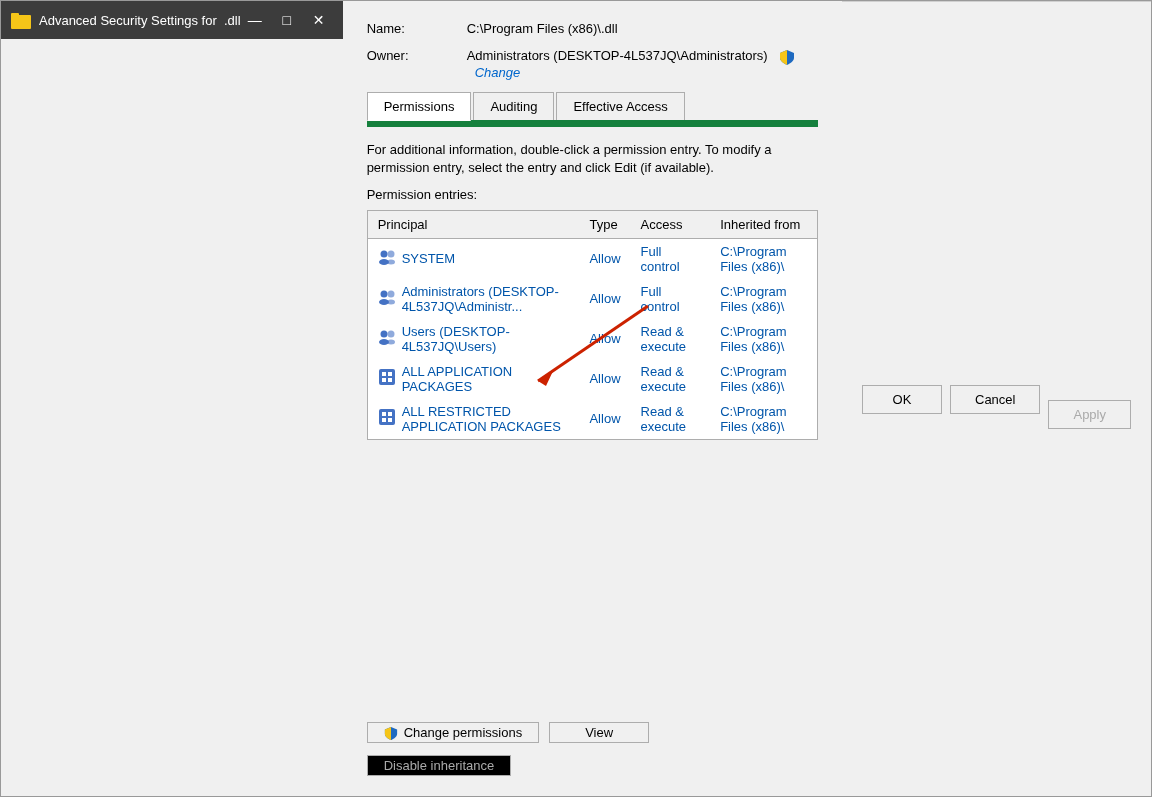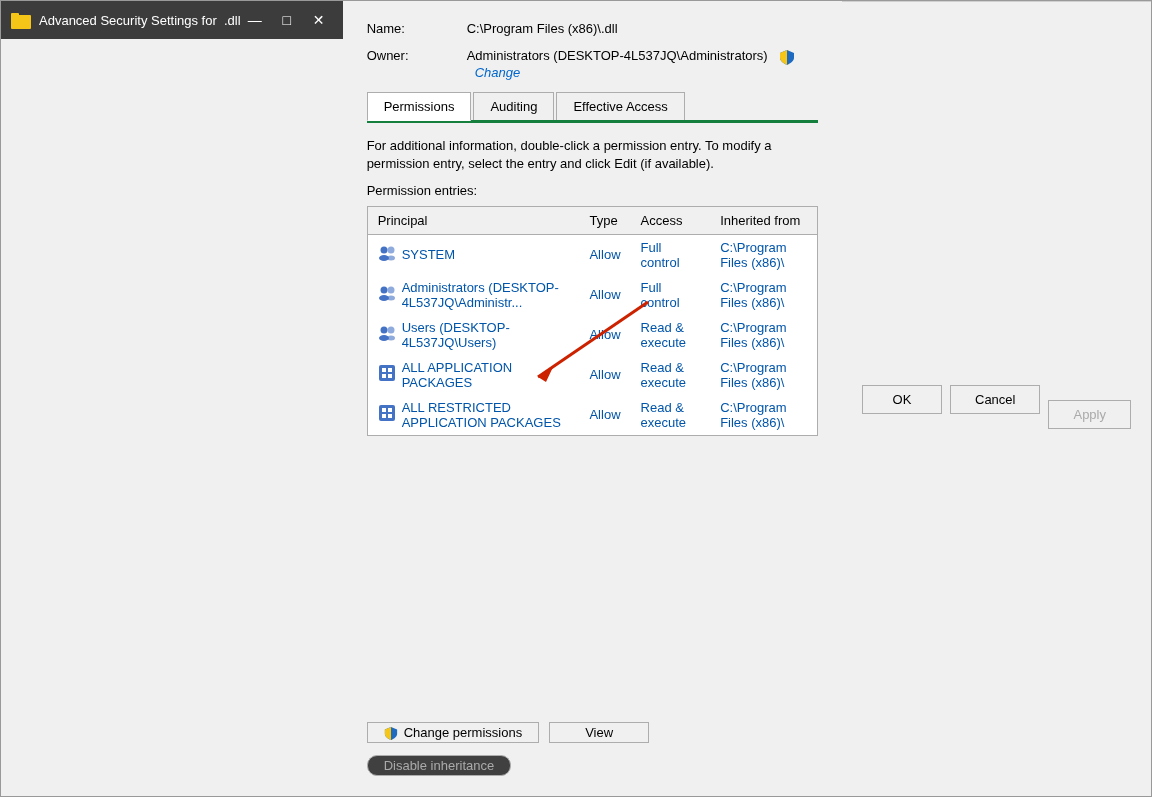--- a/index.html
+++ b/index.html
@@ -80,21 +80,21 @@
     }
     .change-link {
       color: #0066cc;
       cursor: pointer;
       margin-left: 8px;
       text-decoration: none;
       font-style: italic;
     }
     .tabs {
       display: flex;
-      border-bottom: 3px solid #15803d;
+      border-bottom: 7px solid #15803d;
       margin-bottom: 14px;
     }
     .tab {
       padding: 6px 16px;
       border: 1px solid #adadad;
       border-bottom: none;
       background: #f0f0f0;
       cursor: pointer;
       margin-right: 2px;
       font-size: 13px;
@@ -160,23 +160,22 @@
       min-width: 100px;
       color: #000;
     }
     .btn.with-shield {
       display: flex;
       align-items: center;
       gap: 6px;
     }
     .btn-disabled {
       color: #aaa;
-      background: #404040;
+      background: #000000;
       cursor: default;
-      border-radius: 10px;
     }
     .footer {
       display: flex;
       justify-content: flex-end;
       align-items: center;
       padding: 25px 20px;
       gap: 8px;
       background: #f0f0f0;
       border-top: 1px solid #d0d0d0;
       flex-shrink: 0;

